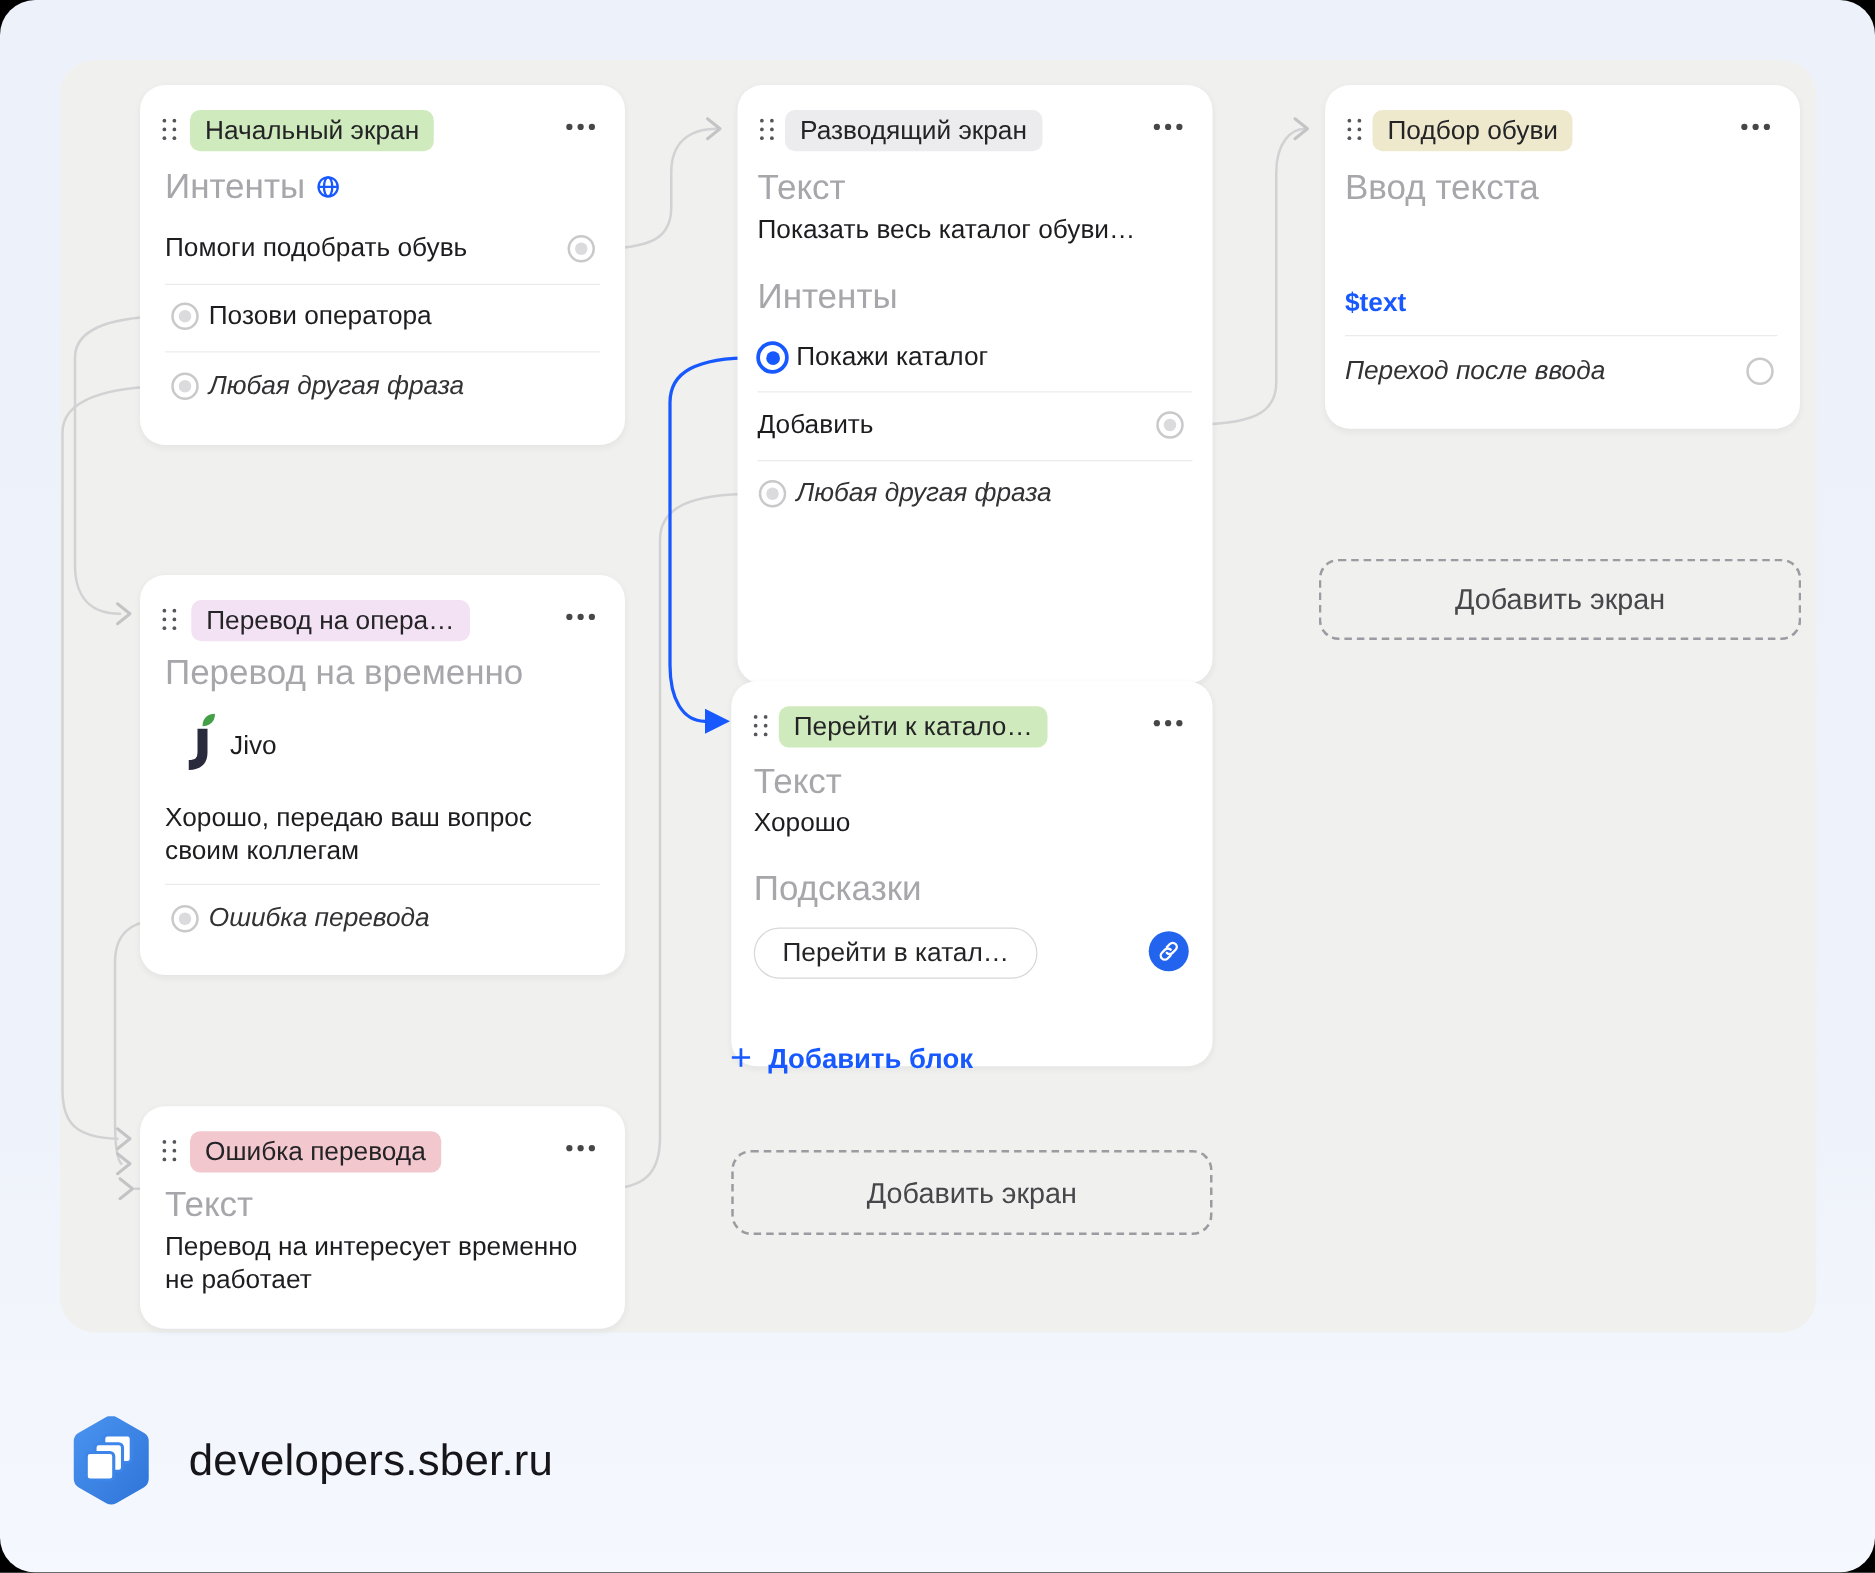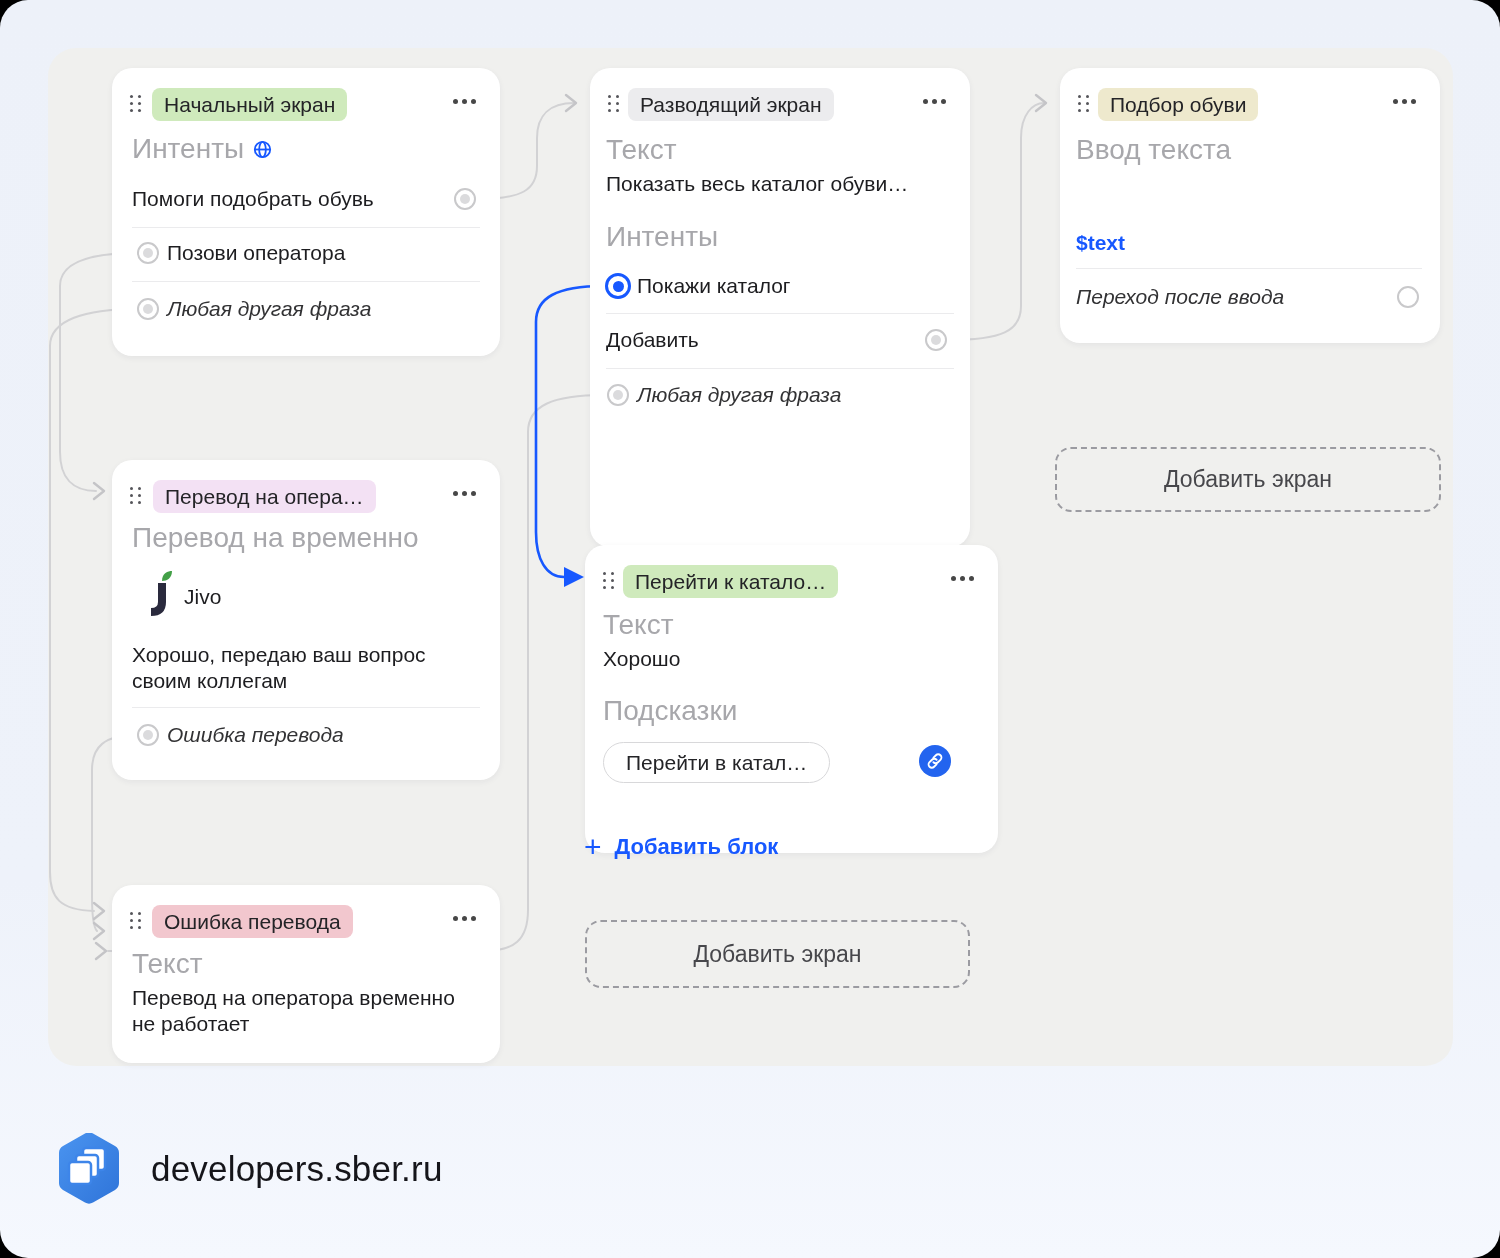--- a/index.html
+++ b/index.html
@@ -198,21 +198,21 @@
     </div>
     <div class="txt abs" style="left:72px;top:124px;">Jivo</div>
 
     <div class="txt wrap abs" style="left:20px;top:182px;width:344px;">Хорошо, передаю ваш вопрос своим коллегам</div>
 
     <div class="divider" style="left:20px;top:247px;width:348px;"></div>
     <div class="port abs" style="left:25px;top:264px;"></div>
     <div class="txt it abs" style="left:55px;top:262px;">Ошибка перевода</div>
   </div>
 
-  <div class="card" style="left:585px;top:545px;width:385px;height:308px;padding-left:28px;">
+  <div class="card" style="left:585px;top:545px;width:385px;height:308px;">
     <div class="drag abs" style="left:18px;top:27px;">
         <i></i>
         <i></i>
         <i></i>
         <i></i>
         <i></i>
         <i></i>
       </div>
     <span class="badge green abs" style="left:38px;top:20px;">Перейти к катало…</span>
     <div class="menu abs" style="right:24px;top:31px;">
@@ -247,21 +247,21 @@
         <i></i>
       </div>
     <span class="badge red abs" style="left:40px;top:20px;">Ошибка перевода</span>
     <div class="menu abs" style="right:24px;top:31px;">
         <i></i>
         <i></i>
         <i></i>
       </div>
 
     <div class="lbl abs" style="left:20px;top:66px;">Текст</div>
-    <div class="txt wrap abs" style="left:20px;top:100px;width:348px;">Перевод на оператора временно не работает</div>
+    <div class="txt wrap abs" style="left:20px;top:100px;width:348px;">Перевод на интересует временно не работает</div>
   </div>
 
   <div class="dashed-btn" style="left:1055px;top:447px;width:386px;height:65px;">
     <span>Добавить экран</span>
   </div>
 
   <div class="addblock" style="left:584px;top:834px;">
     <span class="plus">+</span>
     <span>Добавить блок</span>
   </div>

